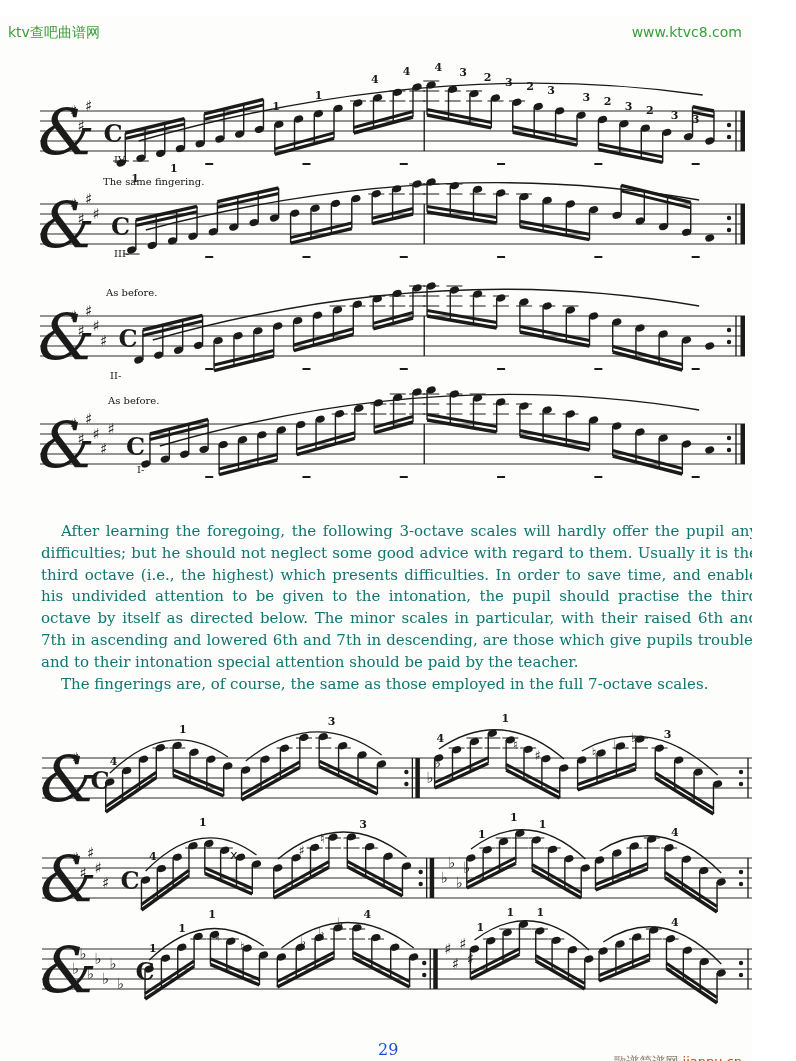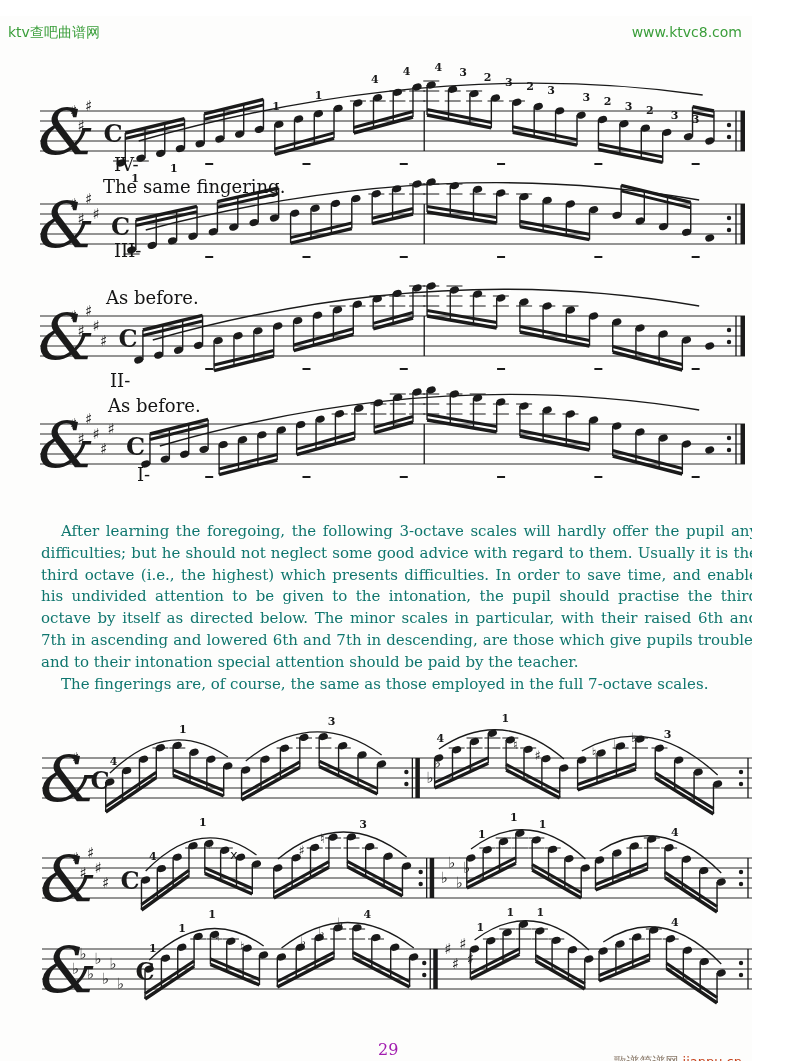--- a/index.html
+++ b/index.html
@@ -3,26 +3,26 @@
 <meta charset="utf-8">
 <style>
   html,body{margin:0;padding:0;background:#fff;}
   .page{position:relative;width:752px;height:1061px;background:#fdfdfc;overflow:hidden;
         font-family:"DejaVu Serif",serif;color:#1d1d1d;margin-top:16px;}
   .hdr{position:absolute;top:8px;font-family:"DejaVu Sans",sans-serif;font-size:14px;}
   .hdr-left{left:8px;}
   .hdr-right{right:10px;}
   .score-layer{position:absolute;left:0;top:0;width:796px;height:1061px;pointer-events:none;}
   .score-layer svg{position:absolute;left:0;}
-  .stafflabel{position:absolute;font-family:"DejaVu Serif",serif;font-size:18px;color:#141414;white-space:nowrap;}
+  .stafflabel{position:absolute;font-family:"DejaVu Serif",serif;font-size:10px;color:#141414;white-space:nowrap;}
   .textblock{position:absolute;left:41px;top:505px;width:717px;}
   .textblock p{margin:0;text-indent:20px;text-align:justify;font-size:15px;line-height:21.8px;color:#0f766e;}
   .watermark{position:absolute;left:30px;top:982px;font-family:"DejaVu Serif",serif;font-style:italic;
              font-size:42px;letter-spacing:3px;white-space:nowrap;}
-  .pageno{position:absolute;left:378px;top:1024px;font-size:16px;color:#a21caf;text-align:right;}
+  .pageno{position:absolute;left:378px;top:1024px;font-size:16px;color:#1d4ed8;text-align:right;}
   .ftr{position:absolute;right:10px;top:1037px;font-family:"DejaVu Sans",sans-serif;font-size:13px;white-space:nowrap;}
   .ftr .url{font-weight:normal;margin-left:4px;}
 </style>
 </head>
 <body>
 
 <div class="page">
 
   <span class="hdr hdr-left" style="color: rgb(58, 158, 58);">ktv查吧曲谱网</span>
   <span class="hdr hdr-right" style="color: rgb(58, 158, 58);">www.ktvc8.com</span>
@@ -939,18 +939,18 @@
 
 
   <div class="pageno">29</div>
 
   <div class="ftr">
     <span class="sitename" style="color: rgb(138, 122, 106);">歌谱简谱网</span><span class="url" style="color: rgb(199, 67, 29);">jianpu.cn</span>
   </div>
 
 <div class="stafflabel" style="left: 114px; top: 138px;">IV-</div>
     <div class="stafflabel" style="left: 103px; top: 160px;">The same fingering.</div>
-    <div class="stafflabel" style="left: 114px; top: 224px;">III-</div>
+    <div class="stafflabel" style="left: 114px; top: 232px;">III-</div>
     <div class="stafflabel" style="left: 106px; top: 271px;">As before.</div>
     <div class="stafflabel" style="left: 110px; top: 354px; text-align: center;">II-</div>
     <div class="stafflabel" style="left: 108px; top: 379px;">As before.</div>
     <div class="stafflabel" style="left: 137px; top: 448px;">I-</div>
   </div>
 
 </body></html>

